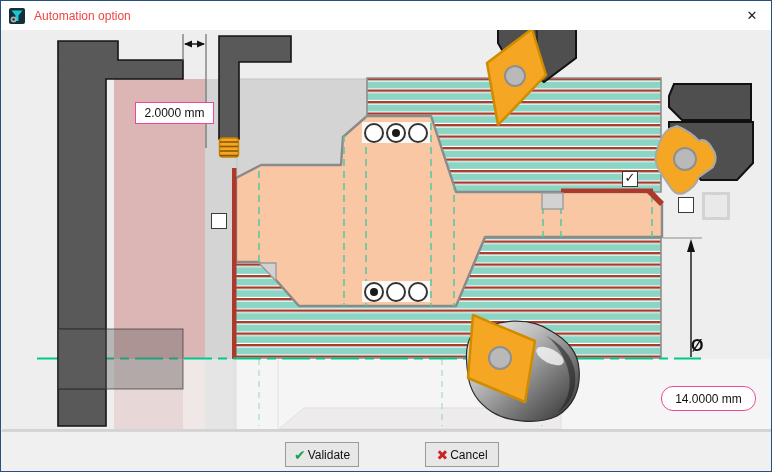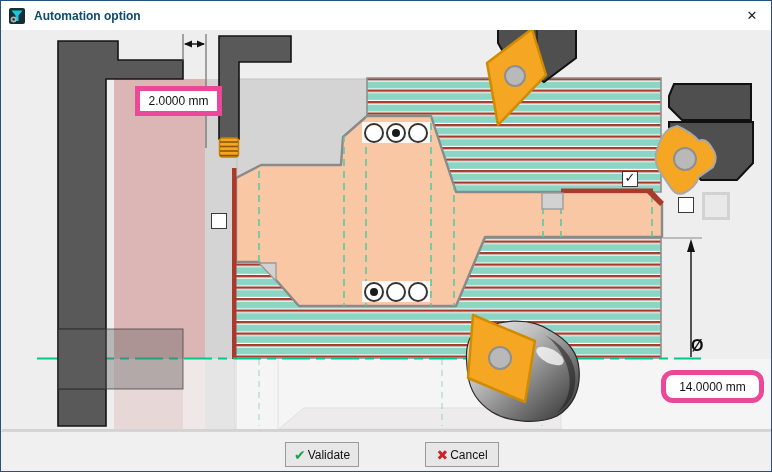--- a/index.html
+++ b/index.html
@@ -5,28 +5,28 @@
   html,body{margin:0;padding:0;background:#cfcfcf;}
   #window{
     position:relative;width:772px;height:472px;box-sizing:border-box;
     border:1px solid #25507f;background:#efeeee;overflow:hidden;
     font-family:"Liberation Sans","DejaVu Sans",sans-serif;
   }
   
   #titlebar{position:absolute;left:0;top:0;width:100%;height:29px;background:#ffffff;
     display:flex;align-items:center;z-index:30;}
   #titlebar .appicon{width:16px;height:16px;margin-left:8px;}
-  #titlebar .title{margin-left:9px;font-size:12px;color:#0c4a6e;font-weight:bold;}
+  #titlebar .title{margin-left:9px;font-size:12px;color:#ef4444;}
   #close-btn{position:absolute;right:8px;top:4px;width:22px;height:20px;display:flex;
     align-items:center;justify-content:center;font-size:13px;color:#222;cursor:pointer;}
   
   #drawing{position:absolute;left:0;top:0;z-index:1;}
   
-  .dimbox{position:absolute;background:#ffffff;border:5px solid #ec4899;color:#111;
-    font-size:12px;display:flex;align-items:center;justify-content:center;z-index:10;}
+  .dimbox{position:absolute;background:#ffffff;border:1px solid #ec4899;color:#111;
+    font-size:12px;display:flex;align-items:center;justify-content:center;z-index:10;margin-top:16px;}
   #lbl-gap{left:134px;top:85px;width:77px;height:20px;}
   #lbl-dia{left:660px;top:369px;width:93px;height:23px;border-radius:12px;}
   #phi-symbol{position:absolute;left:690px;top:336px;font-size:16px;font-weight:bold;color:#111;z-index:10;}
   .checkbox{position:absolute;width:14px;height:14px;background:#fff;border:1.6px solid #3a3a3a;
     z-index:10;display:flex;align-items:center;justify-content:center;cursor:pointer;}
   .checkbox .mark{visibility:hidden;font-size:13px;font-weight:bold;color:#1c1c1c;line-height:12px;margin-top:-2px;}
   .checkbox.on .mark{visibility:visible;}
   #cb-left{left:210px;top:212px;}
   #cb-top-right{left:621px;top:170px;}
   #cb-right{left:677px;top:196px;}

